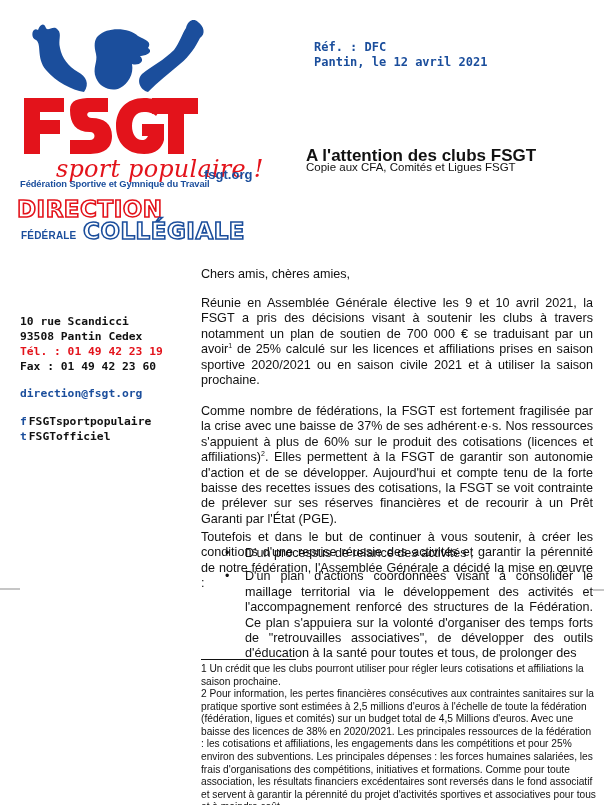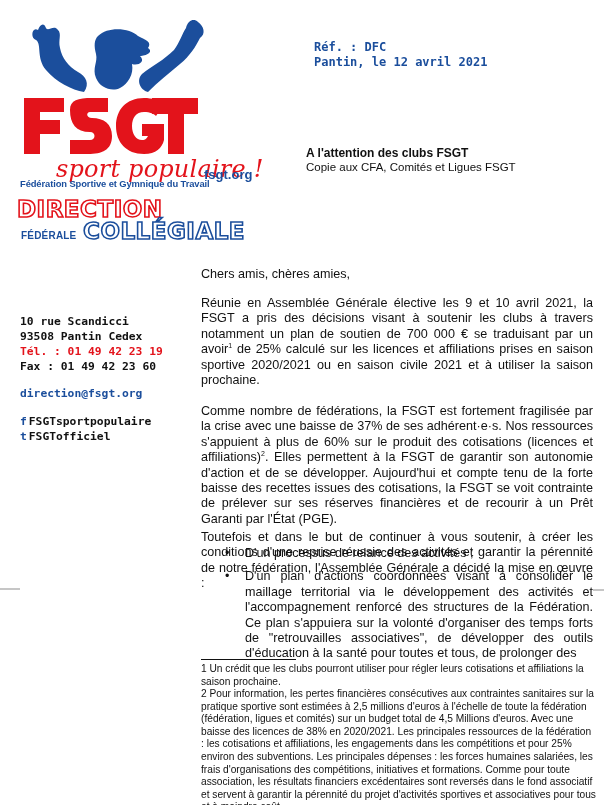--- a/index.html
+++ b/index.html
@@ -29,21 +29,21 @@
       left: 83px; top: 218px; font-size: 23px; font-weight: bold; color: #ffffff;
       -webkit-text-stroke: 1.6px #1b4e9c; letter-spacing: 0.5px; font-family: "DejaVu Sans", sans-serif;
     }
 
     
     .ref { font-family: "DejaVu Sans Mono", monospace; font-weight: bold; color: #1b4e9c; font-size: 12px; white-space: nowrap; padding-left: 8px; }
     #ref-line { left: 306px; top: 40px; }
     #date-line { left: 306px; top: 55px; text-align: right; }
 
     
-    #recipient-main { left: 306px; top: 146px; font-weight: bold; font-size: 12px; color: #111; }
+    #recipient-main { left: 306px; top: 146px; font-weight: bold; font-size: 17px; color: #111; }
     #recipient-copy { left: 306px; top: 161px; font-size: 11.5px; color: #111; }
 
     
     .contact { font-family: "DejaVu Sans Mono", monospace; font-weight: bold; font-size: 11.3px; white-space: nowrap; line-height: 14px; }
     #addr1 { left: 20px; top: 315px; color: #111; }
     #addr2 { left: 20px; top: 330px; color: #111; }
     #tel   { left: 20px; top: 345px; color: #e3131b; }
     #fax   { left: 20px; top: 360px; color: #111; }
     #email { left: 20px; top: 387px; color: #1b4e9c; }
     #fb    { left: 20px; top: 415px; color: #111; }

